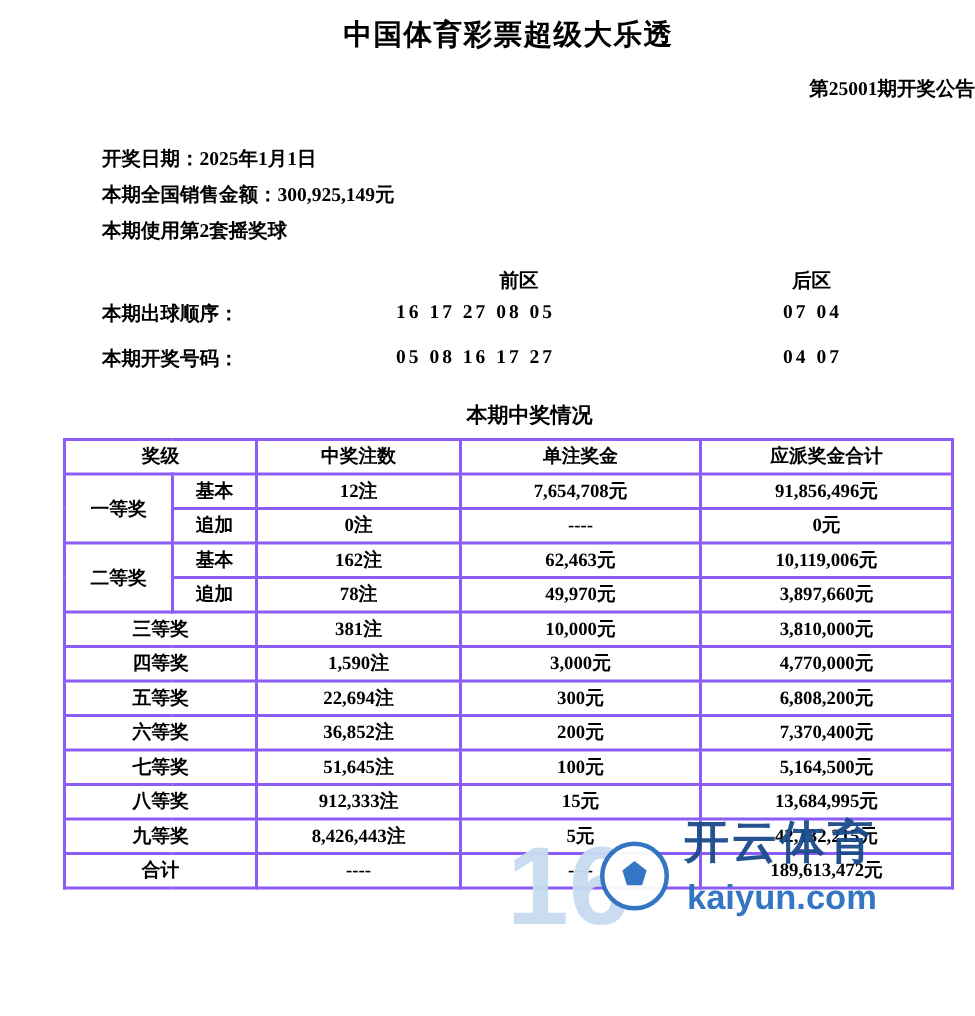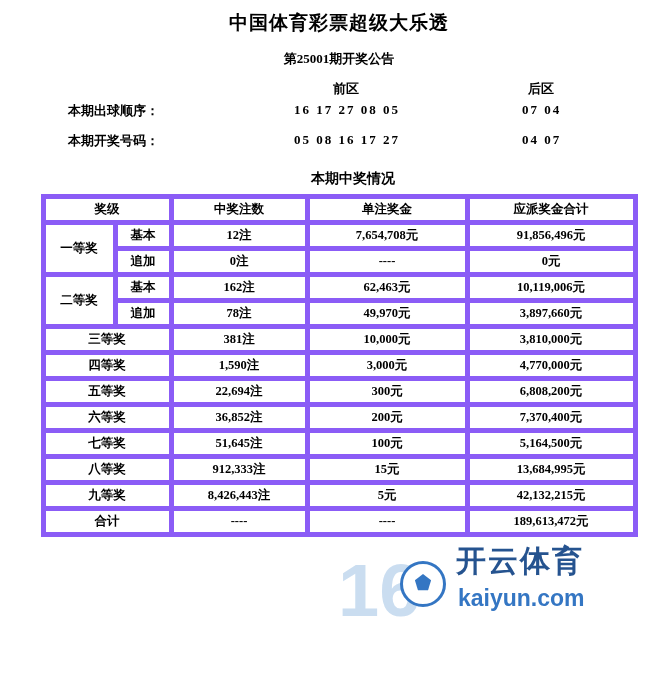--- a/index.html
+++ b/index.html
@@ -25,21 +25,21 @@
 
   
   .title {
     text-align: center;
     font-size: 19px;
     font-weight: bold;
     letter-spacing: 1px;
     padding-top: 10px;
   }
   .subtitle {
-    text-align: center;
+    text-align: right;
     font-size: 13px;
     font-weight: bold;
     padding-top: 14px;
     font-family: Liberation Serif, serif;
   }
 
   
   .info {
     margin: 26px 0 0 40px;
     font-size: 13px;
@@ -59,21 +59,21 @@
   .zone-front { position: absolute; left: 305px; }
   .zone-back  { position: absolute; left: 500px; }
 
   .ballrow {
     position: relative;
     height: 30px;
     font-size: 13px;
     font-weight: bold;
   }
   .ballrow .lbl   { position: absolute; left: 40px; }
-  .ballrow .front { position: absolute; left: 266px; letter-spacing: 2px; }
+  .ballrow .front { position: absolute; left: 236px; letter-spacing: 2px; }
   .ballrow .back  { position: absolute; left: 494px; letter-spacing: 2px; }
 
   .section-title {
     text-align: center;
     font-size: 14px;
     font-weight: bold;
     margin-top: 8px;
     margin-bottom: 6px;
     margin-left: 28px;
   }
@@ -82,21 +82,21 @@
   table.prize {
     border-collapse: collapse;
     width: 592px;
     margin: 0 auto;
     font-size: 12.5px;
     font-weight: bold;
     table-layout: fixed;
   }
   table.prize th,
   table.prize td {
-    border: 5px solid #8b5cf6;
+    border: 2px solid #8b5cf6;
     height: 21px;
     padding: 0 4px;
     text-align: center;
     white-space: nowrap;
     overflow: hidden;
   }
   table.prize th { font-weight: bold; }
   .c-level { width: 72px; }
   .c-sub   { width: 56px; }
   .c-count { width: 136px; }
@@ -181,20 +181,25 @@
   }
 </style>
 </head>
 <body>
 
 <div class="page">
 
   <div class="title">中国体育彩票超级大乐透</div>
   <div class="subtitle">第25001期开奖公告</div>
 
+  <div class="info">
+    <div>开奖日期：2025年1月1日</div>
+    <div>本期全国销售金额：300,925,149元</div>
+    <div>本期使用第2套摇奖球</div>
+  </div>
 
   <div class="zone-head">
     <span class="zone-front">前区</span>
     <span class="zone-back">后区</span>
   </div>
 
   <div class="ballrow">
     <span class="lbl">本期出球顺序：</span>
     <span class="front">16 17 27 08 05</span>
     <span class="back">07 04</span>

